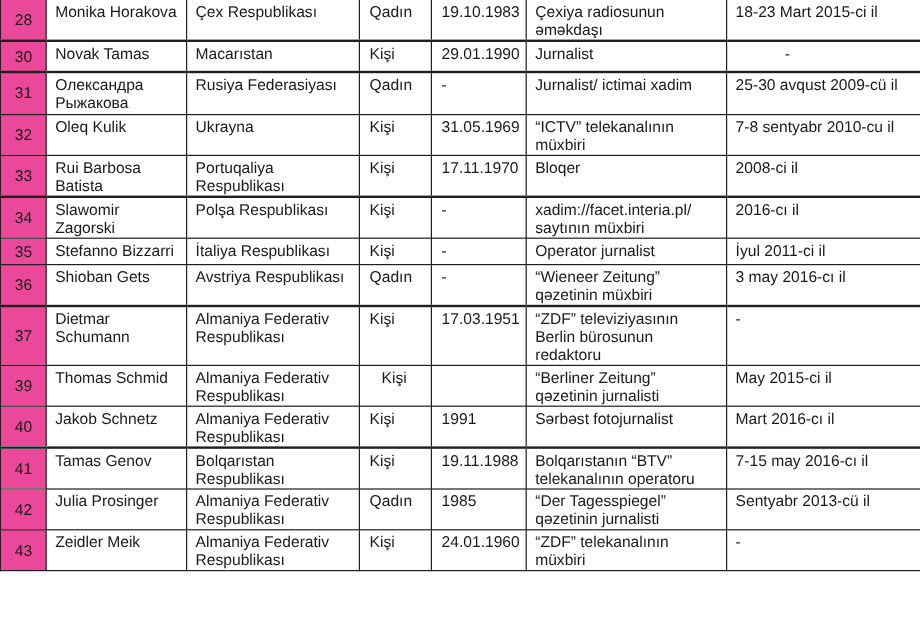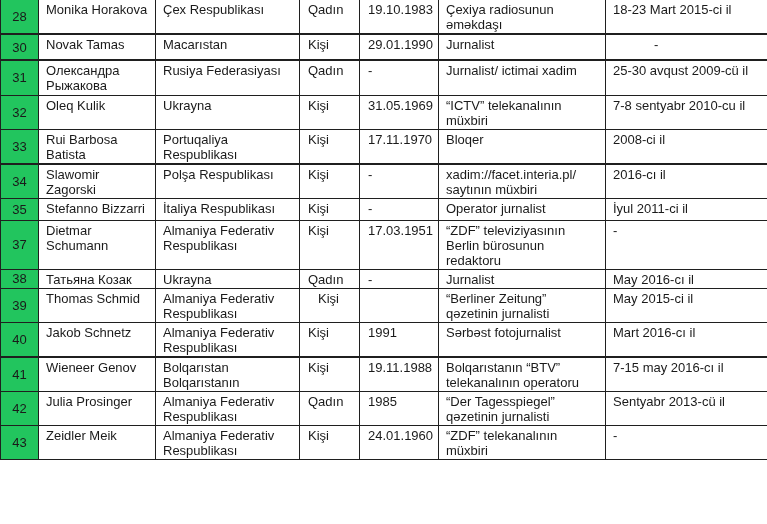--- a/index.html
+++ b/index.html
@@ -16,21 +16,21 @@
   td{
     border:1px solid #1f1f1f;
     vertical-align:top;
     padding:2px 4px 1px 7px;
     overflow:hidden;
     word-wrap:break-word;
   }
   tr:first-child td{border-top:none;}
   tr.thick td{border-bottom-width:2px;}
   td.c-num{
-    background:#22c55e;
+    background:#ec4899;
     text-align:center;vertical-align:middle;padding:0 2px;
   }
   td.c-gender{padding-left:8px;}
   td.c-gender.center{text-align:center;padding-left:2px;}
   td.c-birth{padding-left:8px;}
   td.c-date.indent{padding-left:48px;}
 </style>
 </head>
 <body>
 
@@ -102,37 +102,37 @@
   </tr>
         <tr style="height: 22px;">
     <td class="c-num">35</td>
     <td class="c-name">Stefanno Bizzarri</td>
     <td class="c-country">İtaliya Respublikası</td>
     <td class="c-gender">Kişi</td>
     <td class="c-birth">-</td>
     <td class="c-occ">Operator jurnalist</td>
     <td class="c-date">İyul 2011-ci il</td>
   </tr>
+        <tr class="thick" style="height: 33px;">
+    <td class="c-num">36</td>
+    <td class="c-name">Shioban Gets</td>
+    <td class="c-country">Avstriya Respublikası</td>
+    <td class="c-gender">Qadın</td>
+    <td class="c-birth">-</td>
+    <td class="c-occ">“Wieneer Zeitung” qəzetinin müxbiri</td>
+    <td class="c-date">3 may 2016-cı il</td>
+  </tr>
         <tr style="height: 47px;">
     <td class="c-num">37</td>
     <td class="c-name">Dietmar Schumann</td>
     <td class="c-country">Almaniya Federativ Respublikası</td>
     <td class="c-gender">Kişi</td>
     <td class="c-birth">17.03.1951</td>
     <td class="c-occ">“ZDF” televiziyasının Berlin bürosunun redaktoru</td>
     <td class="c-date">-</td>
-  </tr>
-        <tr style="height: 18px;">
-    <td class="c-num">38</td>
-    <td class="c-name">Татьяна Козак</td>
-    <td class="c-country">Ukrayna</td>
-    <td class="c-gender">Qadın</td>
-    <td class="c-birth">-</td>
-    <td class="c-occ">Jurnalist</td>
-    <td class="c-date">May 2016-cı il</td>
   </tr>
         <tr style="height: 30px;">
     <td class="c-num">39</td>
     <td class="c-name">Thomas Schmid</td>
     <td class="c-country">Almaniya Federativ Respublikası</td>
     <td class="c-gender center">Kişi</td>
     <td class="c-birth"></td>
     <td class="c-occ">“Berliner Zeitung” qəzetinin jurnalisti</td>
     <td class="c-date">May 2015-ci il</td>
   </tr>
@@ -140,22 +140,22 @@
     <td class="c-num">40</td>
     <td class="c-name">Jakob Schnetz</td>
     <td class="c-country">Almaniya Federativ Respublikası</td>
     <td class="c-gender">Kişi</td>
     <td class="c-birth">1991</td>
     <td class="c-occ">Sərbəst fotojurnalist</td>
     <td class="c-date">Mart 2016-cı il</td>
   </tr>
         <tr style="height: 33px;">
     <td class="c-num">41</td>
-    <td class="c-name">Wieneer Genov</td>
-    <td class="c-country">Bolqarıstan Bolqarıstanın</td>
+    <td class="c-name">Tamas Genov</td>
+    <td class="c-country">Bolqarıstan Respublikası</td>
     <td class="c-gender">Kişi</td>
     <td class="c-birth">19.11.1988</td>
     <td class="c-occ">Bolqarıstanın  “BTV” telekanalının operatoru</td>
     <td class="c-date">7-15 may 2016-cı il</td>
   </tr>
         <tr style="height: 32px;">
     <td class="c-num">42</td>
     <td class="c-name">Julia Prosinger</td>
     <td class="c-country">Almaniya Federativ Respublikası</td>
     <td class="c-gender">Qadın</td>

